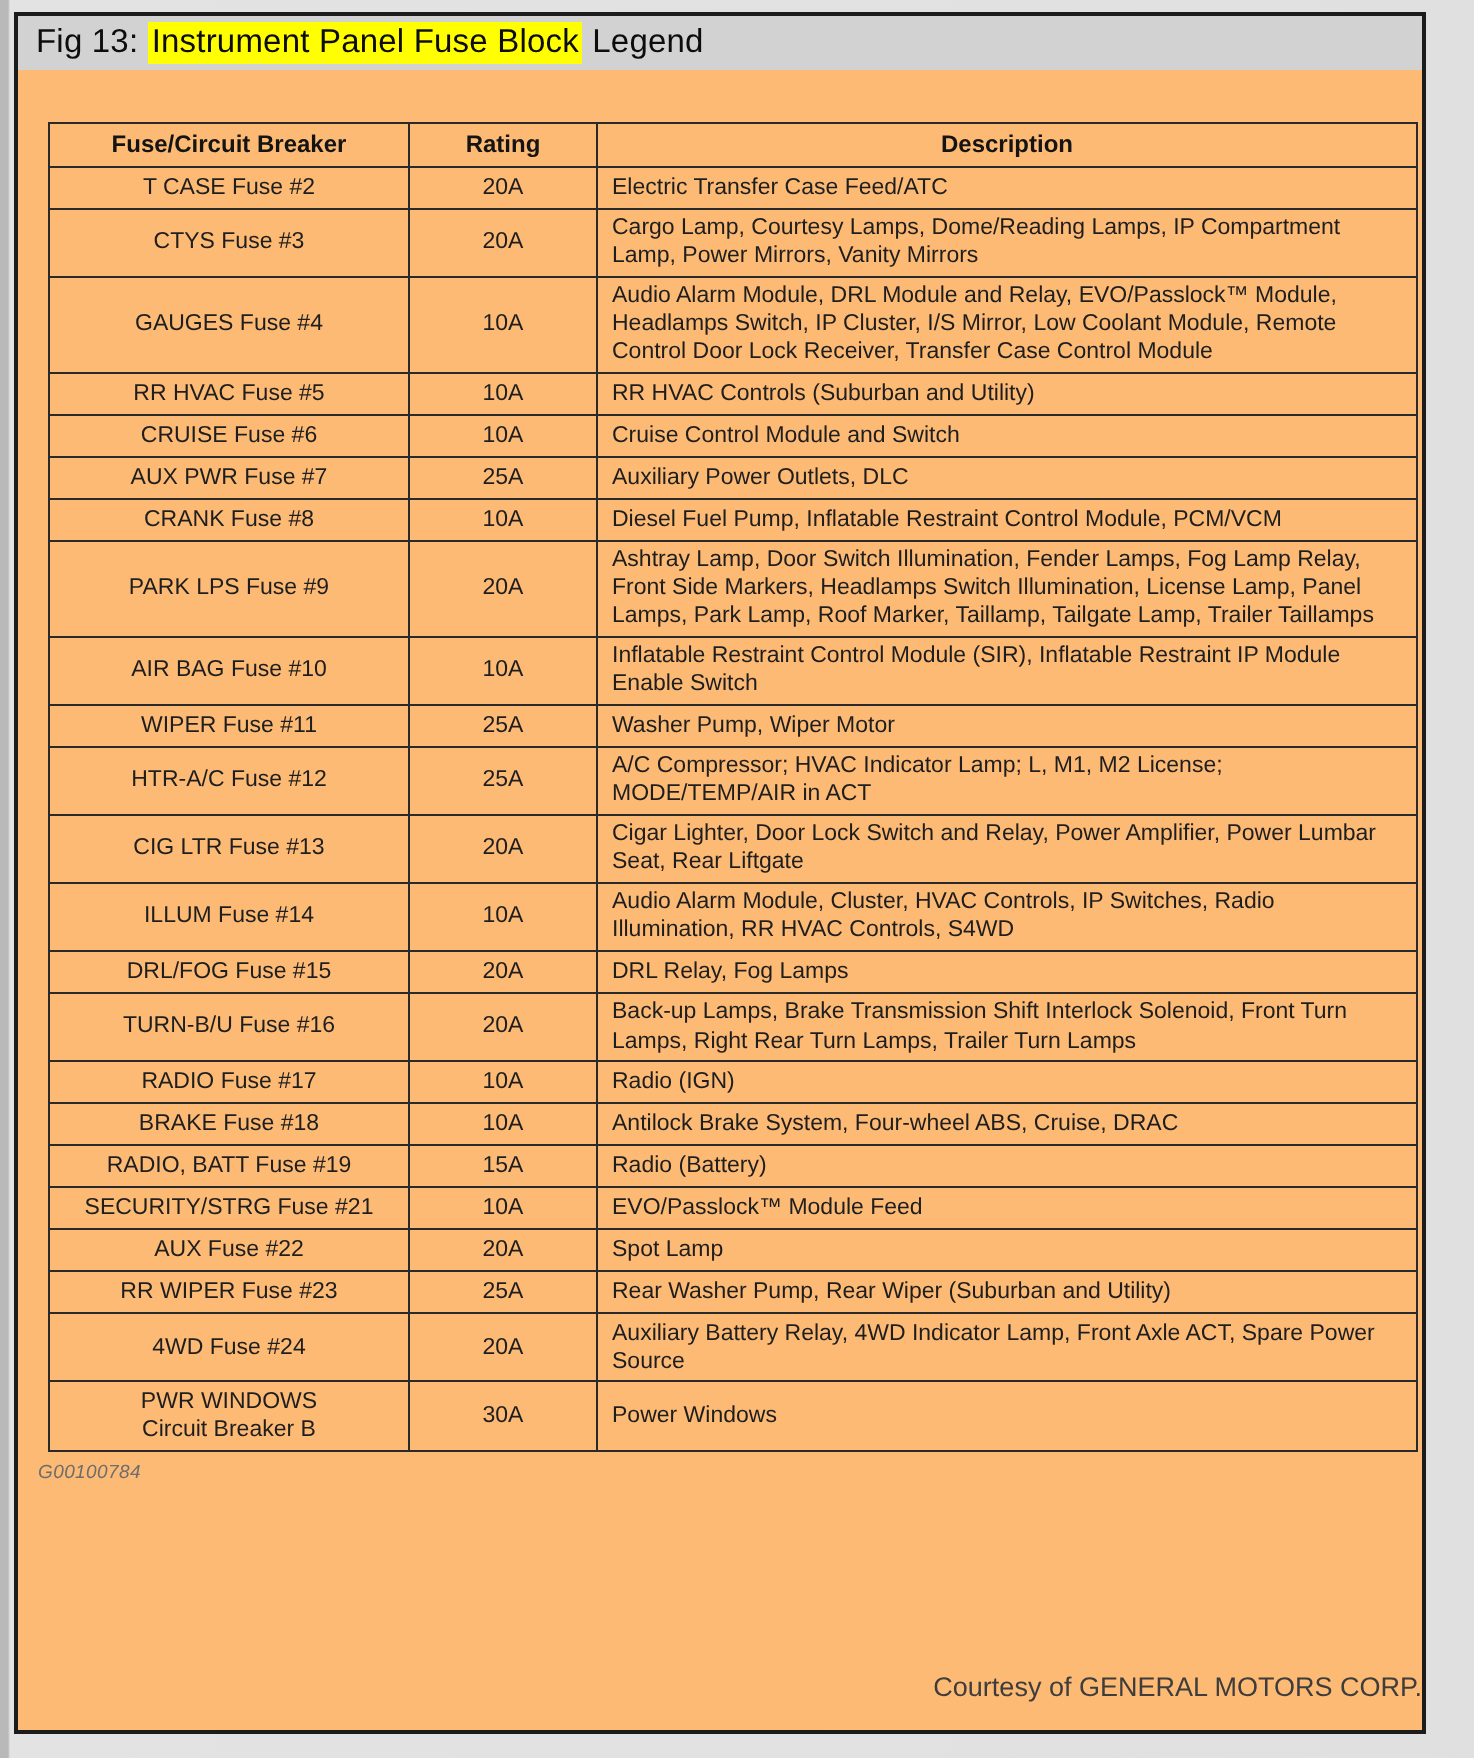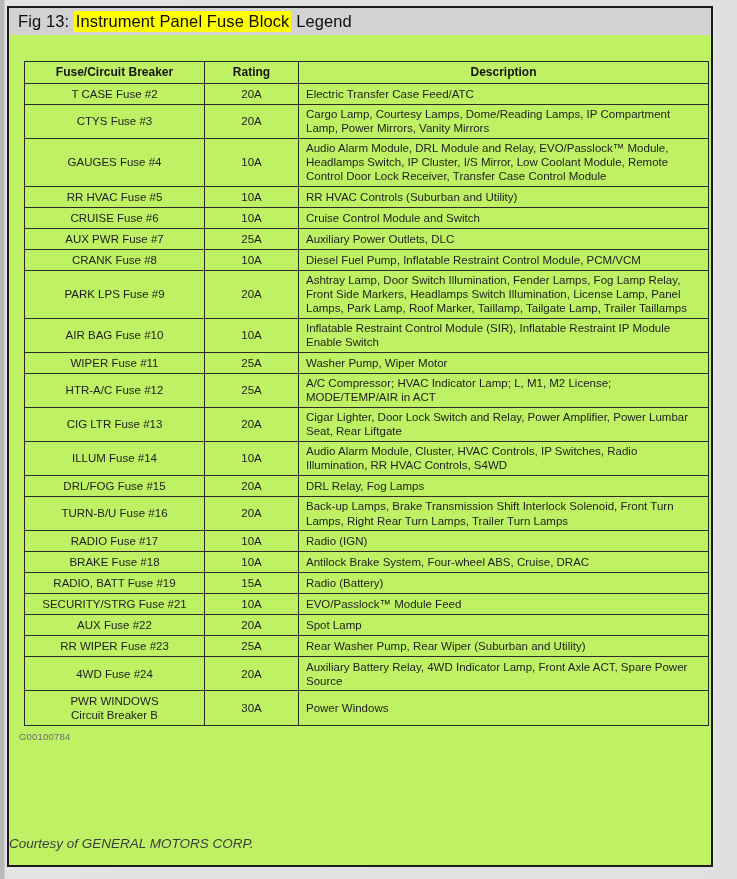--- a/index.html
+++ b/index.html
@@ -6,21 +6,21 @@
   body{
     width:737px;height:879px;
     background:linear-gradient(to right,#b9b9b9 0px,#b9b9b9 4px,#e3e3e3 5px,#e0e0e0 100%);
     font-family:"Liberation Sans",sans-serif;
     position:relative;
     overflow:hidden;
   }
   .page{
     position:absolute;left:7px;top:6px;
     width:706px;height:861px;
-    background:#bef264;
+    background:#fdba74;
     border:2px solid #1c1c1c;
     box-sizing:border-box;
     overflow:hidden;
   }
   .titlebar{
     height:27px;
     background:#d2d2d2;
     display:flex;align-items:center;
     padding-left:9px;
     font-size:16.5px;
@@ -70,29 +70,29 @@
   td.description-cell{
     text-align:left;
     vertical-align:middle;
     padding:2.5px 7px;
   }
   .figid{
     margin:5px 16px 0 10px;
     font-size:9.5px;
     color:#6d6d6d;
     letter-spacing:0.2px;
+    font-style:italic;
   }
   .courtesy{
     position:absolute;
     left:0;right:0;
     bottom:14px;
-    text-align:left;
+    text-align:right;
     font-size:13.5px;
     color:#3d3d3d;
-    font-style:italic;
   }
 </style>
 </head>
 <body>
 
 <div class="page">
 
   <div class="titlebar">
     <span>Fig 13: </span><mark>Instrument Panel Fuse Block</mark><span> Legend</span>
   </div>

